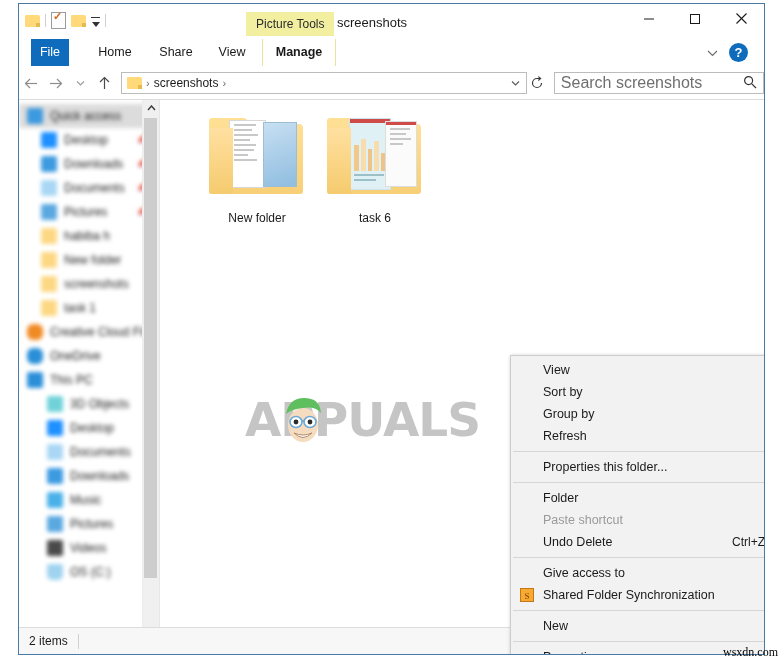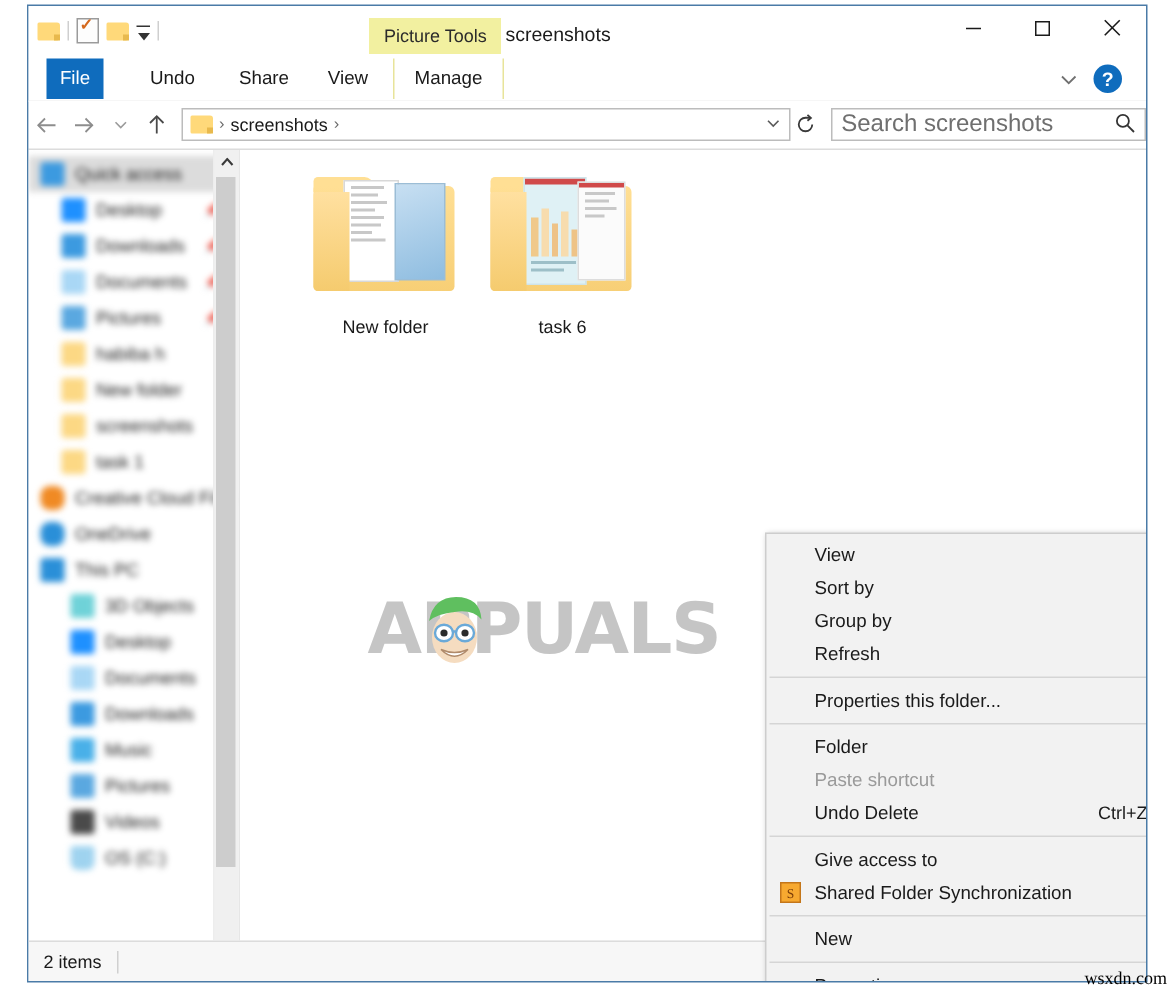--- a/index.html
+++ b/index.html
@@ -109,20 +109,21 @@
     background: #0f6cbd; color: #fff;
   }
   #tab-home { left: 64px; width: 64px; }
   #tab-share { left: 128px; width: 58px; }
   #tab-view { left: 186px; width: 54px; }
   #tab-manage {
     left: 243px; width: 72px;
     border-left: 1px solid #e8e49a;
     border-right: 1px solid #e8e49a;
     background: #ffffff;
+    font-weight: bold;
   }
   #ribbon-chevron {
     position: absolute; right: 44px; top: 6px;
     width: 16px; height: 16px; color: #555;
     display:flex;align-items:center;justify-content:center;
   }
   #help-btn {
     position: absolute; right: 16px; top: 4px;
     width: 19px; height: 19px; border-radius: 50%;
     background: #0f6cbd; color: #fff;
@@ -362,21 +363,21 @@
         <svg width="13" height="13" viewBox="0 0 13 13">
             <line x1="1.5" y1="1.5" x2="11.5" y2="11.5" stroke="#1a1a1a" stroke-width="1.1"></line>
             <line x1="11.5" y1="1.5" x2="1.5" y2="11.5" stroke="#1a1a1a" stroke-width="1.1"></line>
           </svg>
       </div>
     </div>
   </div>
 
   <div id="tabstrip">
     <div class="tab" id="tab-file">File</div>
-    <div class="tab" id="tab-home">Undo</div>
+    <div class="tab" id="tab-home">Home</div>
     <div class="tab" id="tab-share">Share</div>
     <div class="tab" id="tab-view">View</div>
     <div class="tab" id="tab-manage">Manage</div>
     <div id="ribbon-chevron">
       <svg width="11" height="8" viewBox="0 0 11 8">
           <polyline points="1,2 5.5,6.5 10,2" fill="none" stroke="#707070" stroke-width="1.2"></polyline>
         </svg>
     </div>
     <div id="help-btn">?</div>
   </div>

